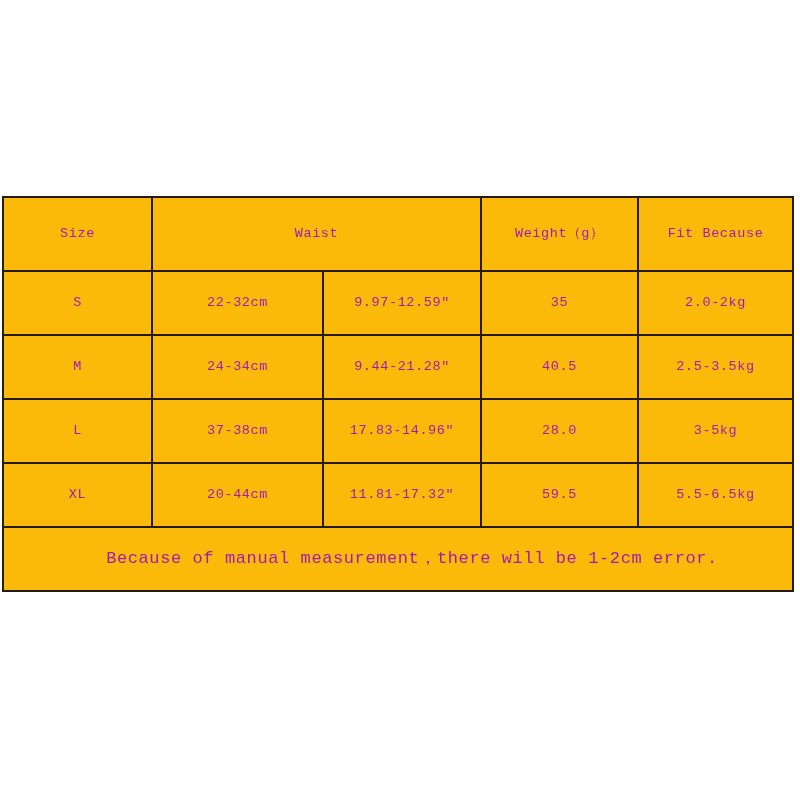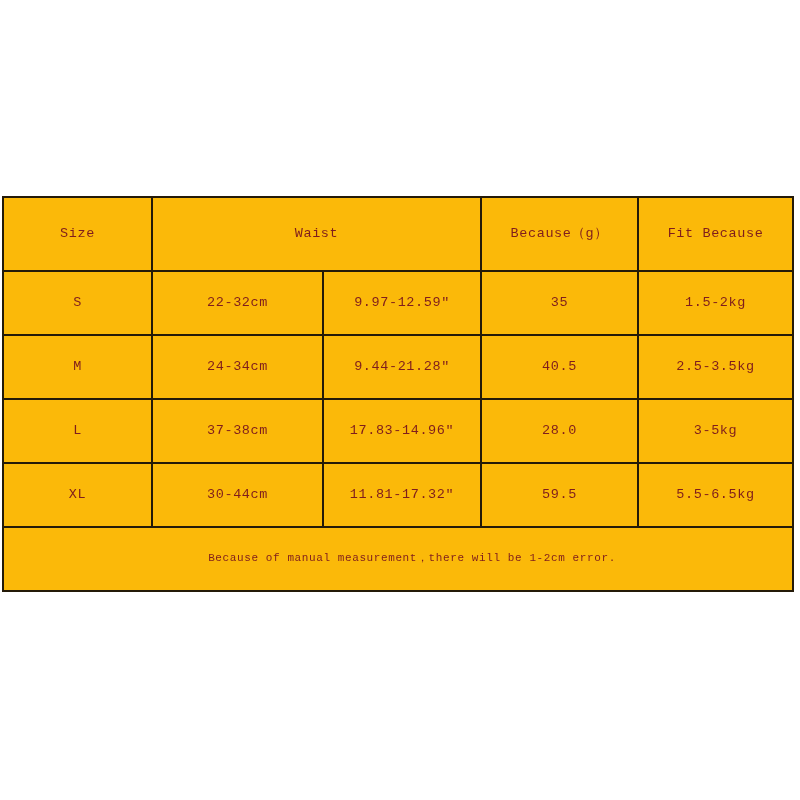--- a/index.html
+++ b/index.html
@@ -32,40 +32,40 @@
     width: 790px;
     border-collapse: collapse;
     table-layout: fixed;
     background: #fbb909;
   }
 
   table.size-chart td,
   table.size-chart th {
     border: 2px solid #241a08;
     background: #fbb909;
-    color: #7f1d1d;
+    color: #a21caf;
     text-align: center;
     vertical-align: middle;
     font-weight: normal;
     font-size: 13.5px;
     letter-spacing: 0.6px;
     padding: 0;
   }
 
   table.size-chart thead th {
     height: 72px;
   }
 
   table.size-chart tbody td {
     height: 62px;
   }
 
   tr.note-row td {
     height: 46px;
-    font-size: 11px;
+    font-size: 17px;
     letter-spacing: 0.6px;
     padding-left: 28px;
   }
 
   
   col.c-size     { width: 149px; }
   col.c-waist-cm { width: 171px; }
   col.c-waist-in { width: 158px; }
   col.c-weight   { width: 157px; }
   col.c-fit      { width: 155px; }
@@ -90,21 +90,21 @@
       </colgroup>
       <thead>
         <tr>
           <th>
             <span class="cell-text">Size</span>
           </th>
           <th colspan="2">
             <span class="cell-text">Waist</span>
           </th>
           <th>
-            <span class="cell-text">Because（g）</span>
+            <span class="cell-text">Weight（g）</span>
           </th>
           <th>
             <span class="cell-text">Fit Because</span>
           </th>
         </tr>
       </thead>
       <tbody>
         <tr>
           <td>
               <span class="cell-text">S</span>
@@ -112,21 +112,21 @@
           <td>
               <span class="cell-text">22-32cm</span>
             </td>
           <td>
               <span class="cell-text">9.97-12.59″</span>
             </td>
           <td>
               <span class="cell-text">35</span>
             </td>
           <td>
-              <span class="cell-text">1.5-2kg</span>
+              <span class="cell-text">2.0-2kg</span>
             </td>
         </tr>
         <tr>
           <td>
               <span class="cell-text">M</span>
             </td>
           <td>
               <span class="cell-text">24-34cm</span>
             </td>
           <td>
@@ -154,21 +154,21 @@
             </td>
           <td>
               <span class="cell-text">3-5kg</span>
             </td>
         </tr>
         <tr>
           <td>
               <span class="cell-text">XL</span>
             </td>
           <td>
-              <span class="cell-text">30-44cm</span>
+              <span class="cell-text">20-44cm</span>
             </td>
           <td>
               <span class="cell-text">11.81-17.32″</span>
             </td>
           <td>
               <span class="cell-text">59.5</span>
             </td>
           <td>
               <span class="cell-text">5.5-6.5kg</span>
             </td>

